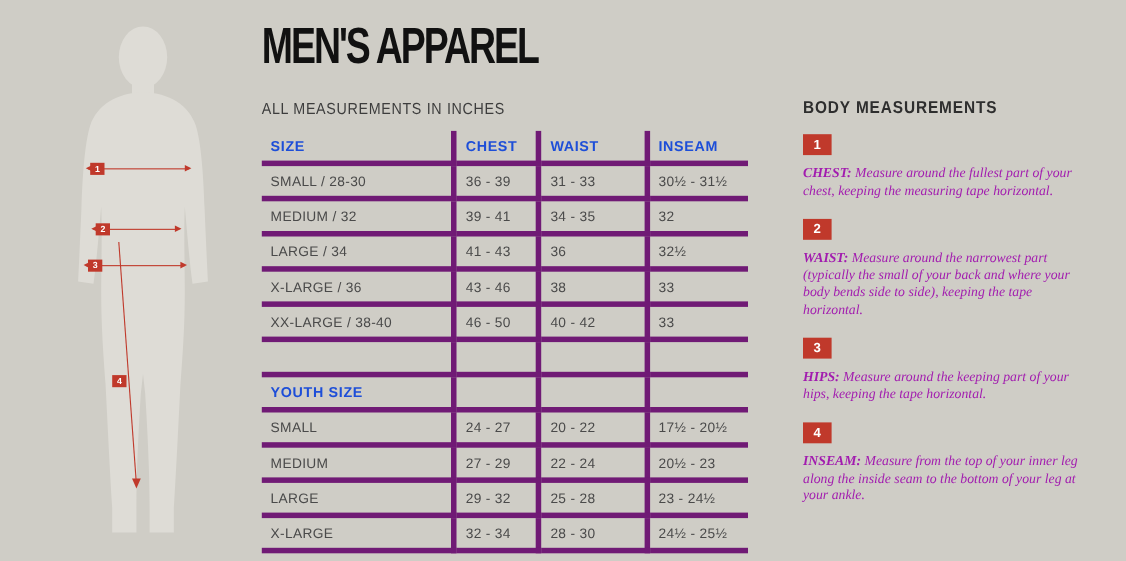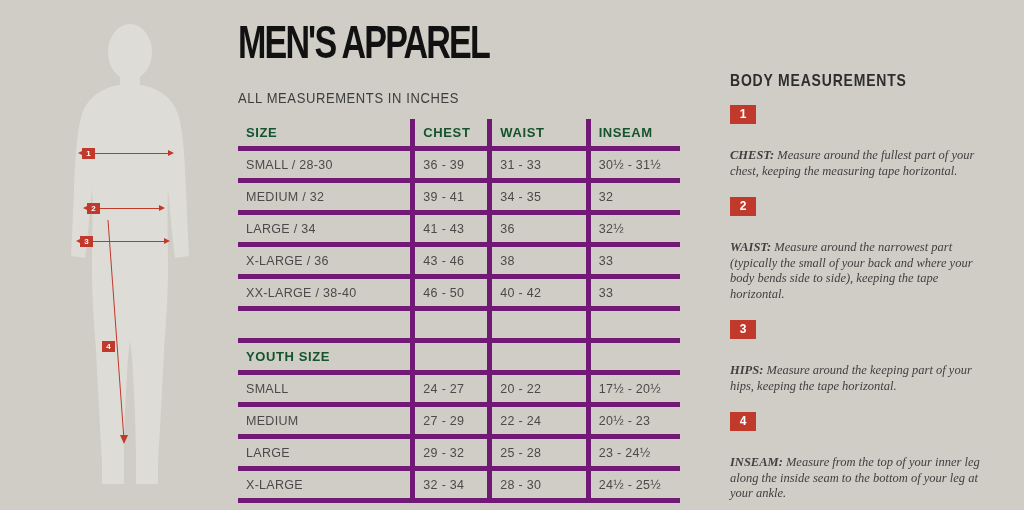--- a/index.html
+++ b/index.html
@@ -102,21 +102,21 @@
     border: 5px solid #701a75;
     padding: 6px 8px 6px 8px;
     text-align: left;
     font-weight: normal;
     height: 15px;
     vertical-align: middle;
     letter-spacing: 0.3px;
   }
   table.size-table th {
     font-weight: bold;
-    color: #14532d;
+    color: #1d4ed8;
     font-size: 13px;
     letter-spacing: 0.6px;
   }
   table.size-table tr.header-row td, table.size-table tr.header-row th {
     border-top: none;
   }
   table.size-table td:first-child, table.size-table th:first-child {
     border-left: none;
     width: 168px;
   }
@@ -128,21 +128,21 @@
   table.size-table col.c4 { width: 94px; }
   .spacer-row td {
     height: 14px;
     padding: 0;
   }
 
   
   .right {
     position: absolute;
     left: 730px;
-    top: 71px;
+    top: 88px;
     width: 256px;
   }
   .right h2 {
     margin: 0;
     font-size: 14px;
     font-weight: bold;
     letter-spacing: 0.8px;
     color: #2e2e2e;
     font-family: "Liberation Sans", sans-serif;
     transform: scaleY(1.12);
@@ -154,26 +154,26 @@
     color: #fff;
     width: 26px;
     height: 19px;
     font-size: 12px;
     font-weight: bold;
     line-height: 19px;
     text-align: center;
     display: block;
   }
   .bm-text {
-    margin-top: 24px;
+    margin-top: 9px;
     font-family: "Liberation Serif", serif;
     font-style: italic;
     font-size: 12.5px;
     line-height: 15.5px;
-    color: #404040;
+    color: #a21caf;
   }
   .bm-text b {
     font-weight: bold;
     font-style: italic;
   }
 </style>
 </head>
 <body>
 
 <div class="page">

